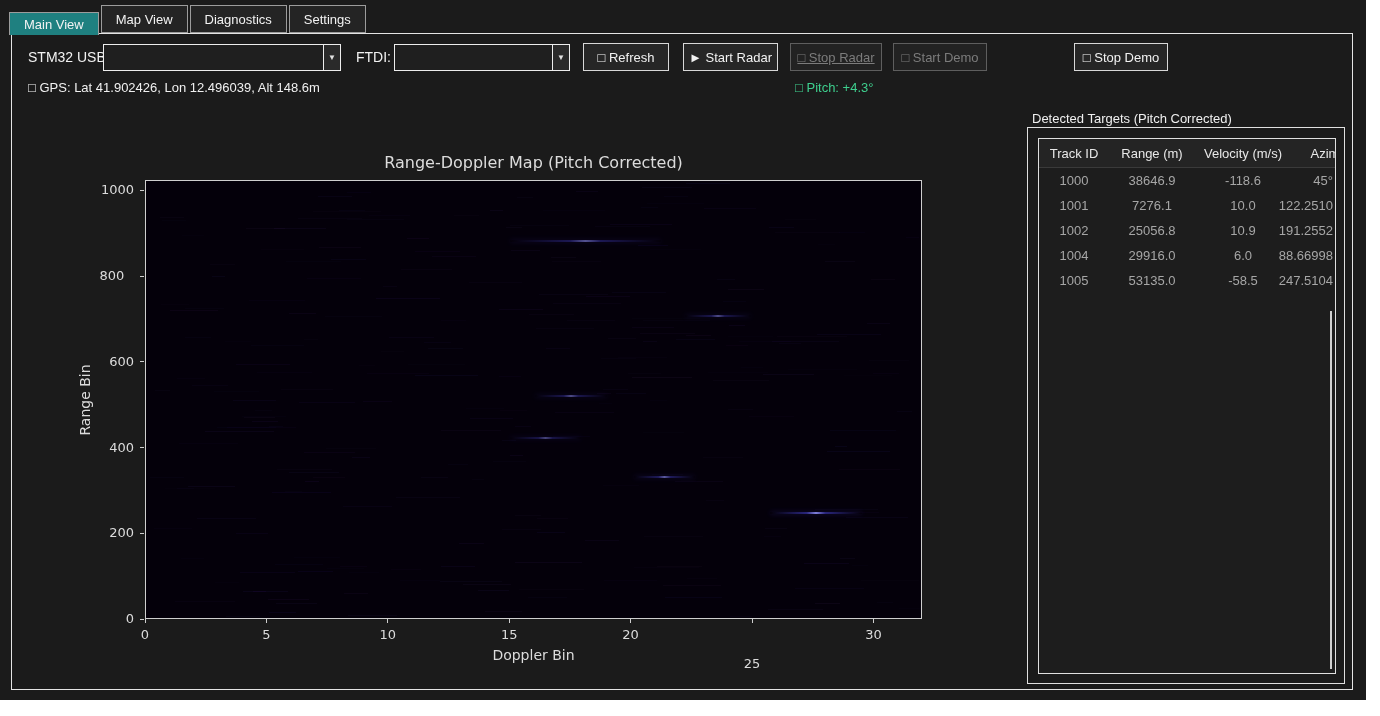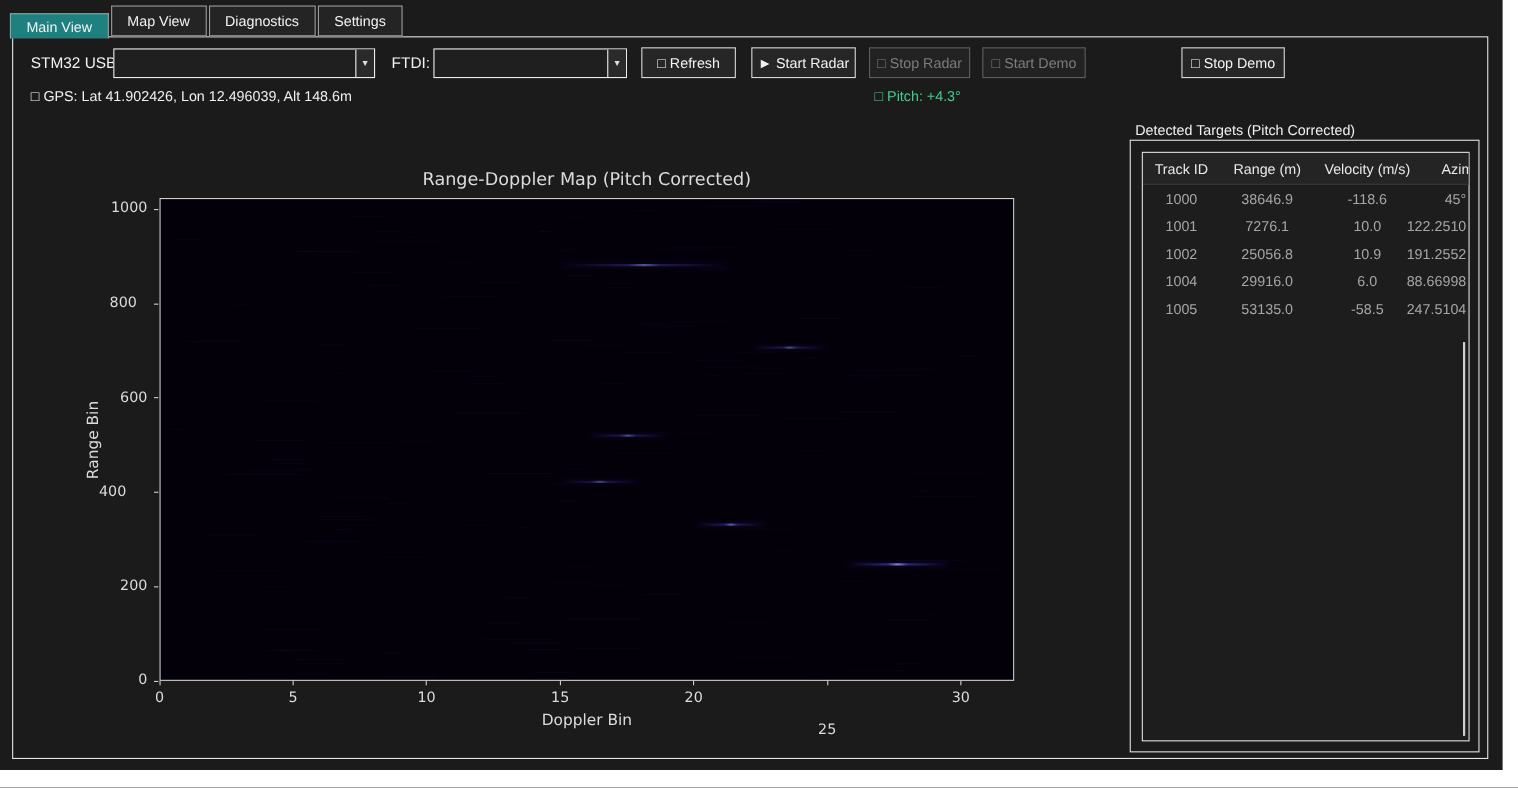--- a/index.html
+++ b/index.html
@@ -98,21 +98,21 @@
     <div class="field"></div>
     <div class="arrow">▼</div>
   </div>
   <div class="lbl" style="left:356px;top:49px;">FTDI:</div>
   <div class="combo" style="left:394px;top:44px;width:176px;">
     <div class="field"></div>
     <div class="arrow">▼</div>
   </div>
   <div class="btn" style="left:583px;top:43px;width:86px;">□ Refresh</div>
   <div class="btn" style="left:683px;top:43px;width:95px;">► Start Radar</div>
-  <div class="btn disabled" style="left:790px;top:43px;width:92px;">□ Stop Radar</div>
+  <div class="btn disabled" style="left:790px;top:43px;width:92px;text-decoration:underline;">□ Stop Radar</div>
   <div class="btn disabled" style="left:893px;top:43px;width:94px;">□ Start Demo</div>
   <div class="btn" style="left:1074px;top:43px;width:94px;">□ Stop Demo</div>
 
   <div class="status" style="left:28px;top:80px;">□ GPS: Lat 41.902426, Lon 12.496039, Alt 148.6m</div>
   <div class="status" style="left: 795px; top: 80px; color: rgb(62, 207, 142);">□ Pitch: +4.3°</div>
 
   <div>
     <div class="chart-title fig-text">Range-Doppler Map (Pitch Corrected)</div>
     <div class="plot">
       <div class="plot-clip">
@@ -378,21 +378,21 @@
       <div class="ticklabel" style="left: 610.625px; top: 627px; width: 40px; text-align: center;">20</div>
       <div class="tickmark-x" style="left: 751.531px; top: 619px;"></div>
       <div class="ticklabel" style="left: 732.031px; top: 632px; width: 40px; text-align: center; margin-top: 24px;">25</div>
       <div class="tickmark-x" style="left: 872.938px; top: 619px;"></div>
       <div class="ticklabel" style="left: 853.438px; top: 627px; width: 40px; text-align: center;">30</div>
       <div class="tickmark-y" style="left: 140px; top: 618.5px;"></div>
       <div class="ticklabel" style="left: 90px; top: 611px; width: 44px; text-align: right;">0</div>
       <div class="tickmark-y" style="left: 140px; top: 532.758px;"></div>
       <div class="ticklabel" style="left: 90px; top: 525.258px; width: 44px; text-align: right;">200</div>
       <div class="tickmark-y" style="left: 140px; top: 447.016px;"></div>
-      <div class="ticklabel" style="left: 90px; top: 439.516px; width: 44px; text-align: left;">400</div>
+      <div class="ticklabel" style="left: 90px; top: 439.516px; width: 44px; text-align: right;">400</div>
       <div class="tickmark-y" style="left: 140px; top: 361.273px;"></div>
       <div class="ticklabel" style="left: 90px; top: 353.773px; width: 44px; text-align: right;">600</div>
       <div class="tickmark-y" style="left: 140px; top: 275.531px;"></div>
       <div class="ticklabel" style="left: 90px; top: 268.031px; width: 44px; text-align: center;">800</div>
       <div class="tickmark-y" style="left: 140px; top: 189.789px;"></div>
       <div class="ticklabel" style="left: 90px; top: 182.289px; width: 44px; text-align: right;">1000</div>
     </div>
 
   <div class="gb-title">Detected Targets (Pitch Corrected)</div>
   <div class="gbox"></div>

